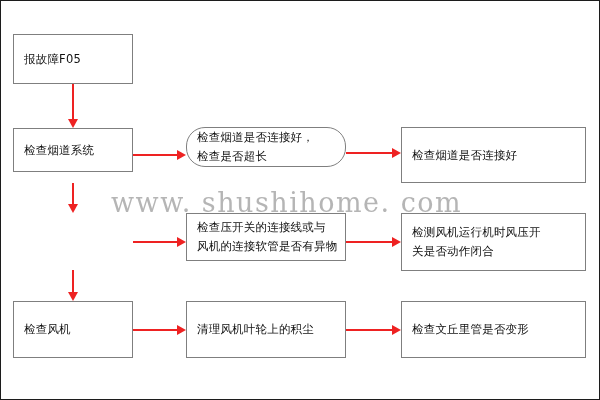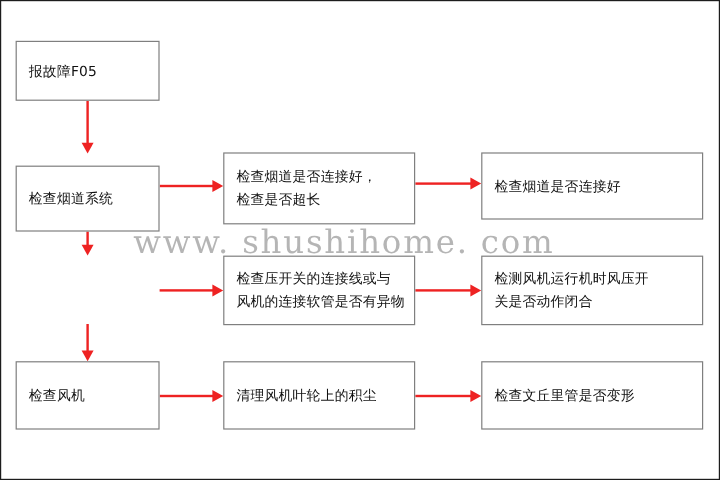--- a/index.html
+++ b/index.html
@@ -34,26 +34,26 @@
   }
   .node .line {
     font-size: 11.5px;
     line-height: 19px;
     color: #111111;
     white-space: nowrap;
     letter-spacing: 0.2px;
   }
   
   #n-fault      { left: 12px;  top: 33px;  width: 120px; height: 50px; }
-  #n-flue       { left: 12px;  top: 127px; width: 120px; height: 55px; margin-top: 10px; }
+  #n-flue       { left: 12px;  top: 127px; width: 120px; height: 44px; }
   #n-pressure   { left: 12px;  top: 212px; width: 120px; height: 57px; }
   #n-fan        { left: 12px;  top: 300px; width: 120px; height: 57px; }
 
-  #n-flue-chk   { left: 185px; top: 126px; width: 160px; height: 60px; }
-  #n-psw-chk    { left: 185px; top: 212px; width: 160px; height: 58px; }
+  #n-flue-chk   { left: 185px; top: 126px; width: 160px; height: 40px; border-radius: 19px; }
+  #n-psw-chk    { left: 185px; top: 212px; width: 160px; height: 48px; }
   #n-fan-chk    { left: 185px; top: 300px; width: 160px; height: 57px; }
 
   #n-ring       { left: 400px; top: 126px; width: 185px; height: 56px; }
   #n-close      { left: 400px; top: 212px; width: 185px; height: 58px; }
   #n-venturi    { left: 400px; top: 300px; width: 185px; height: 57px; }
 
   
   .arrow-h, .arrow-v {
     position: absolute;
     z-index: 2;

